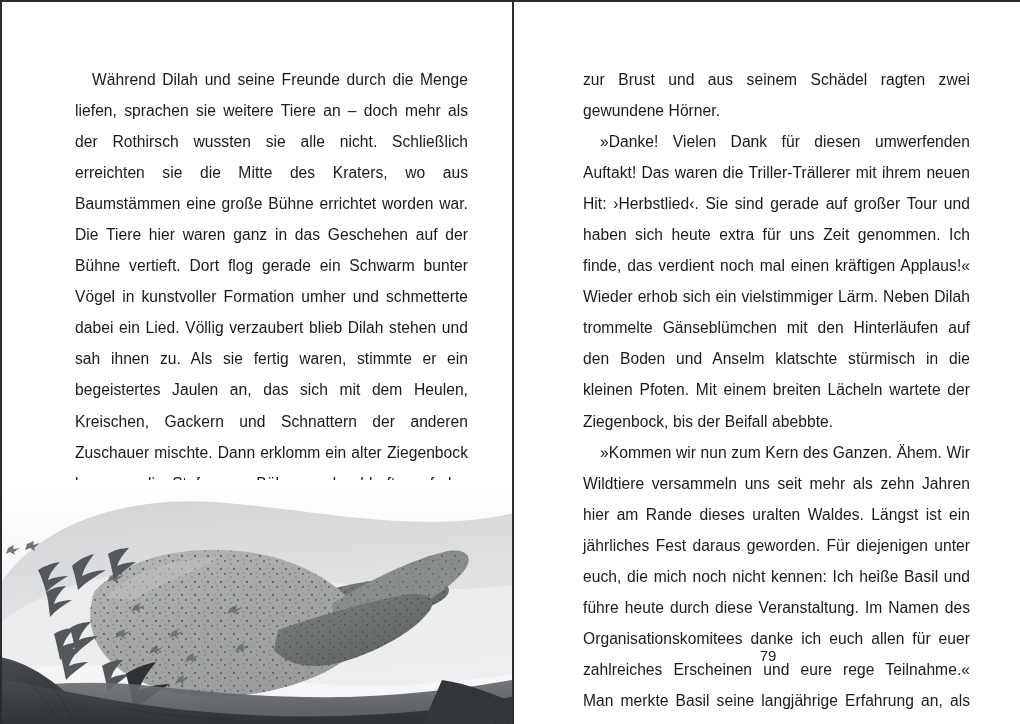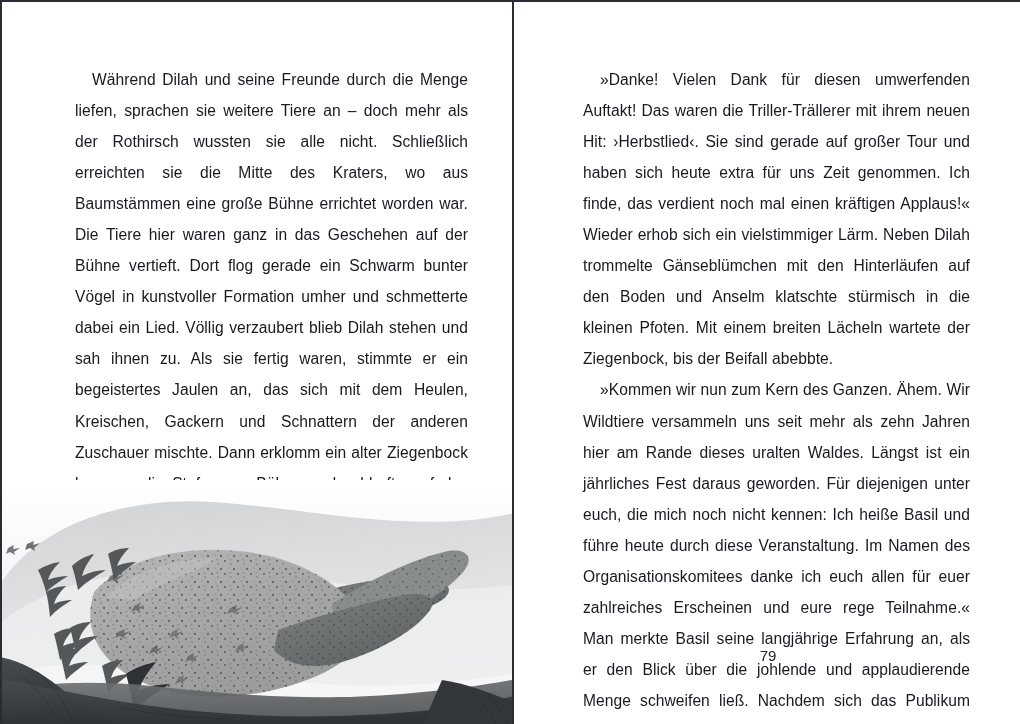--- a/index.html
+++ b/index.html
@@ -242,20 +242,21 @@
         </g>
       </svg>
     </div>
   </div>
 
   <div class="gutter"></div>
 
   <div class="page-half page-right">
 
     <div class="text-col right-col">
+      <p class="no-indent">zur Brust und aus seinem Schädel ragten zwei gewundene Hörner.</p>
       <p>»Danke! Vielen Dank für diesen umwerfenden Auftakt! Das waren die Triller-Trällerer mit ihrem neuen Hit: ›Herbstlied‹. Sie sind gerade auf großer Tour und haben sich heute extra für uns Zeit genommen. Ich finde, das verdient noch mal einen kräftigen Applaus!« Wieder erhob sich ein vielstimmiger Lärm. Neben Dilah trommelte Gänseblümchen mit den Hinterläufen auf den Boden und Anselm klatschte stürmisch in die kleinen Pfoten. Mit einem breiten Lächeln wartete der Ziegenbock, bis der Beifall abebbte.</p>
       <p>»Kommen wir nun zum Kern des Ganzen. Ähem. Wir Wildtiere versammeln uns seit mehr als zehn Jahren hier am Rande dieses uralten Waldes. Längst ist ein jährliches Fest daraus geworden. Für diejenigen unter euch, die mich noch nicht kennen: Ich heiße Basil und führe heute durch diese Veranstaltung. Im Namen des Organisationskomitees danke ich euch allen für euer zahlreiches Erscheinen und eure rege Teilnahme.« Man merkte Basil seine langjährige Erfahrung an, als er den Blick über die johlende und applaudierende Menge schweifen ließ. Nachdem sich das Publikum wieder beruhigt</p>
     </div>
 
     <div class="folio">79</div>
   </div>
 
 </div>
 
 </body></html>

